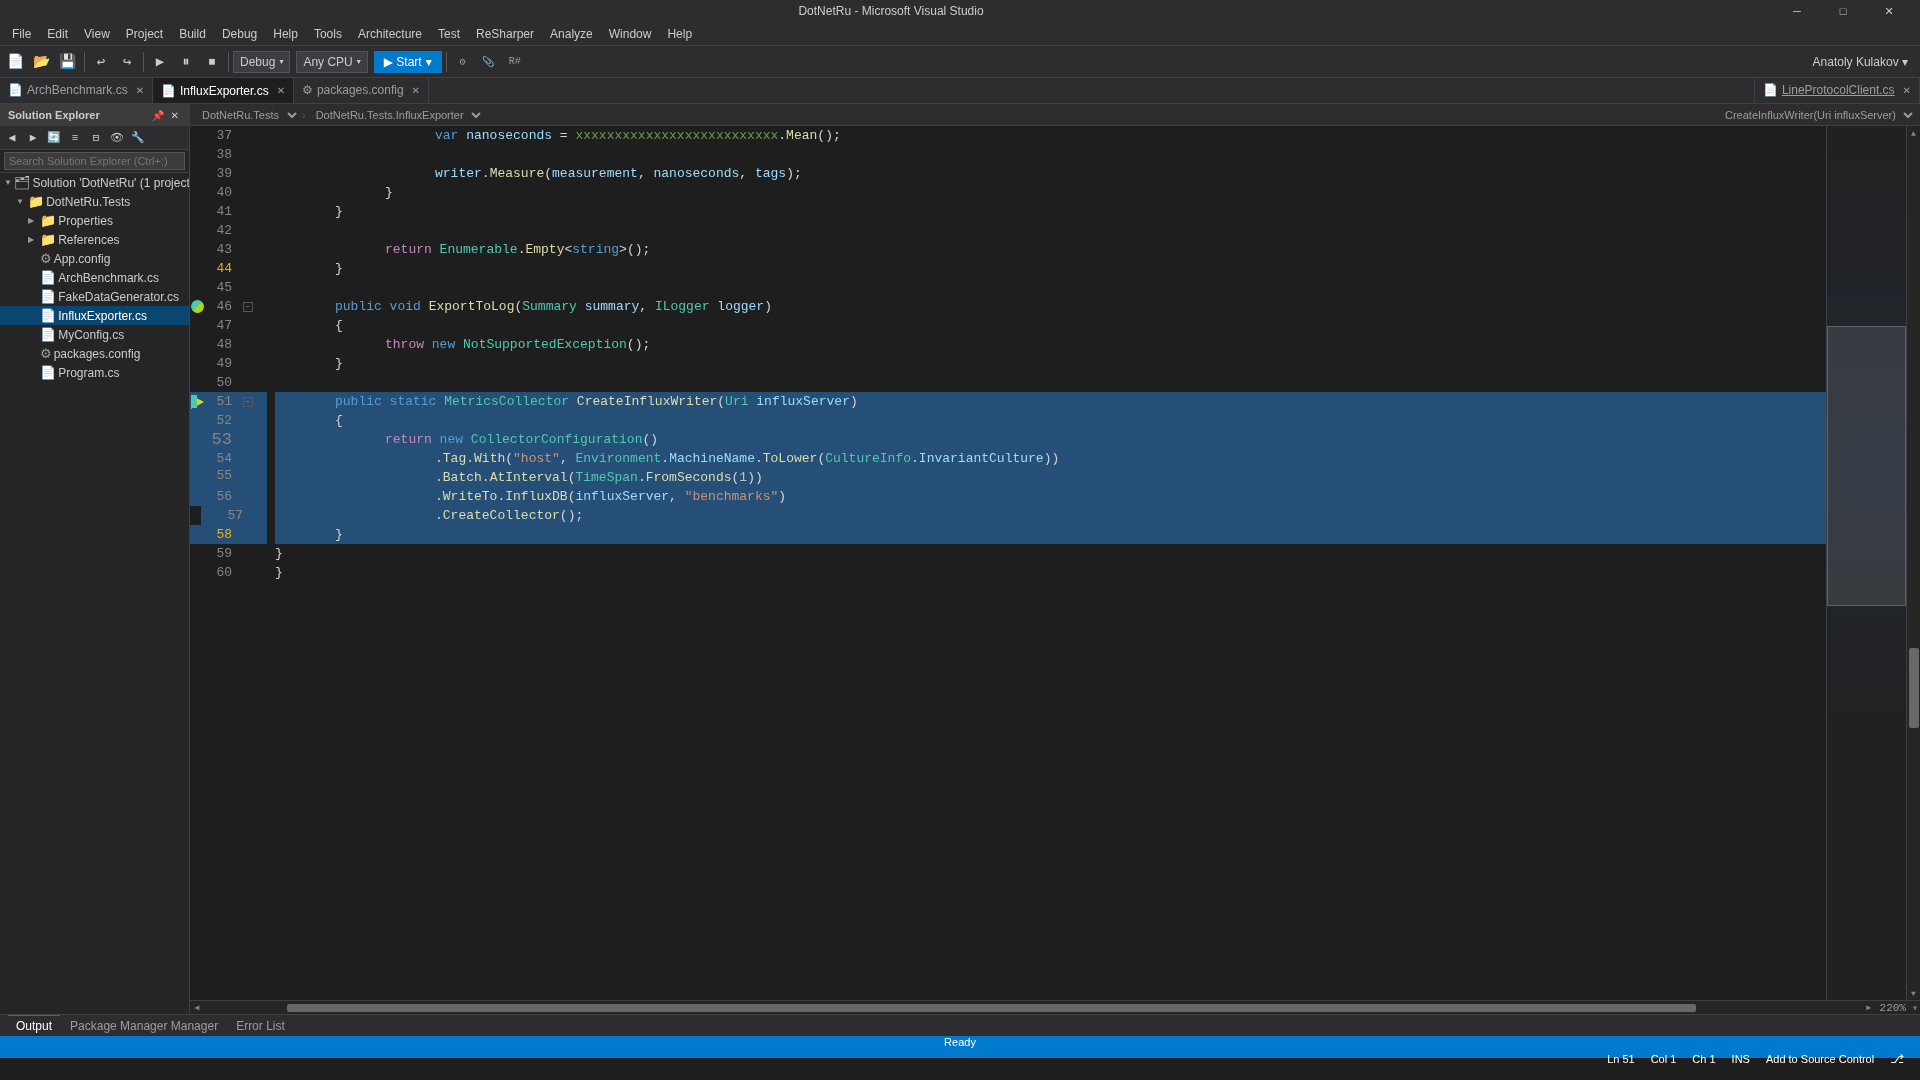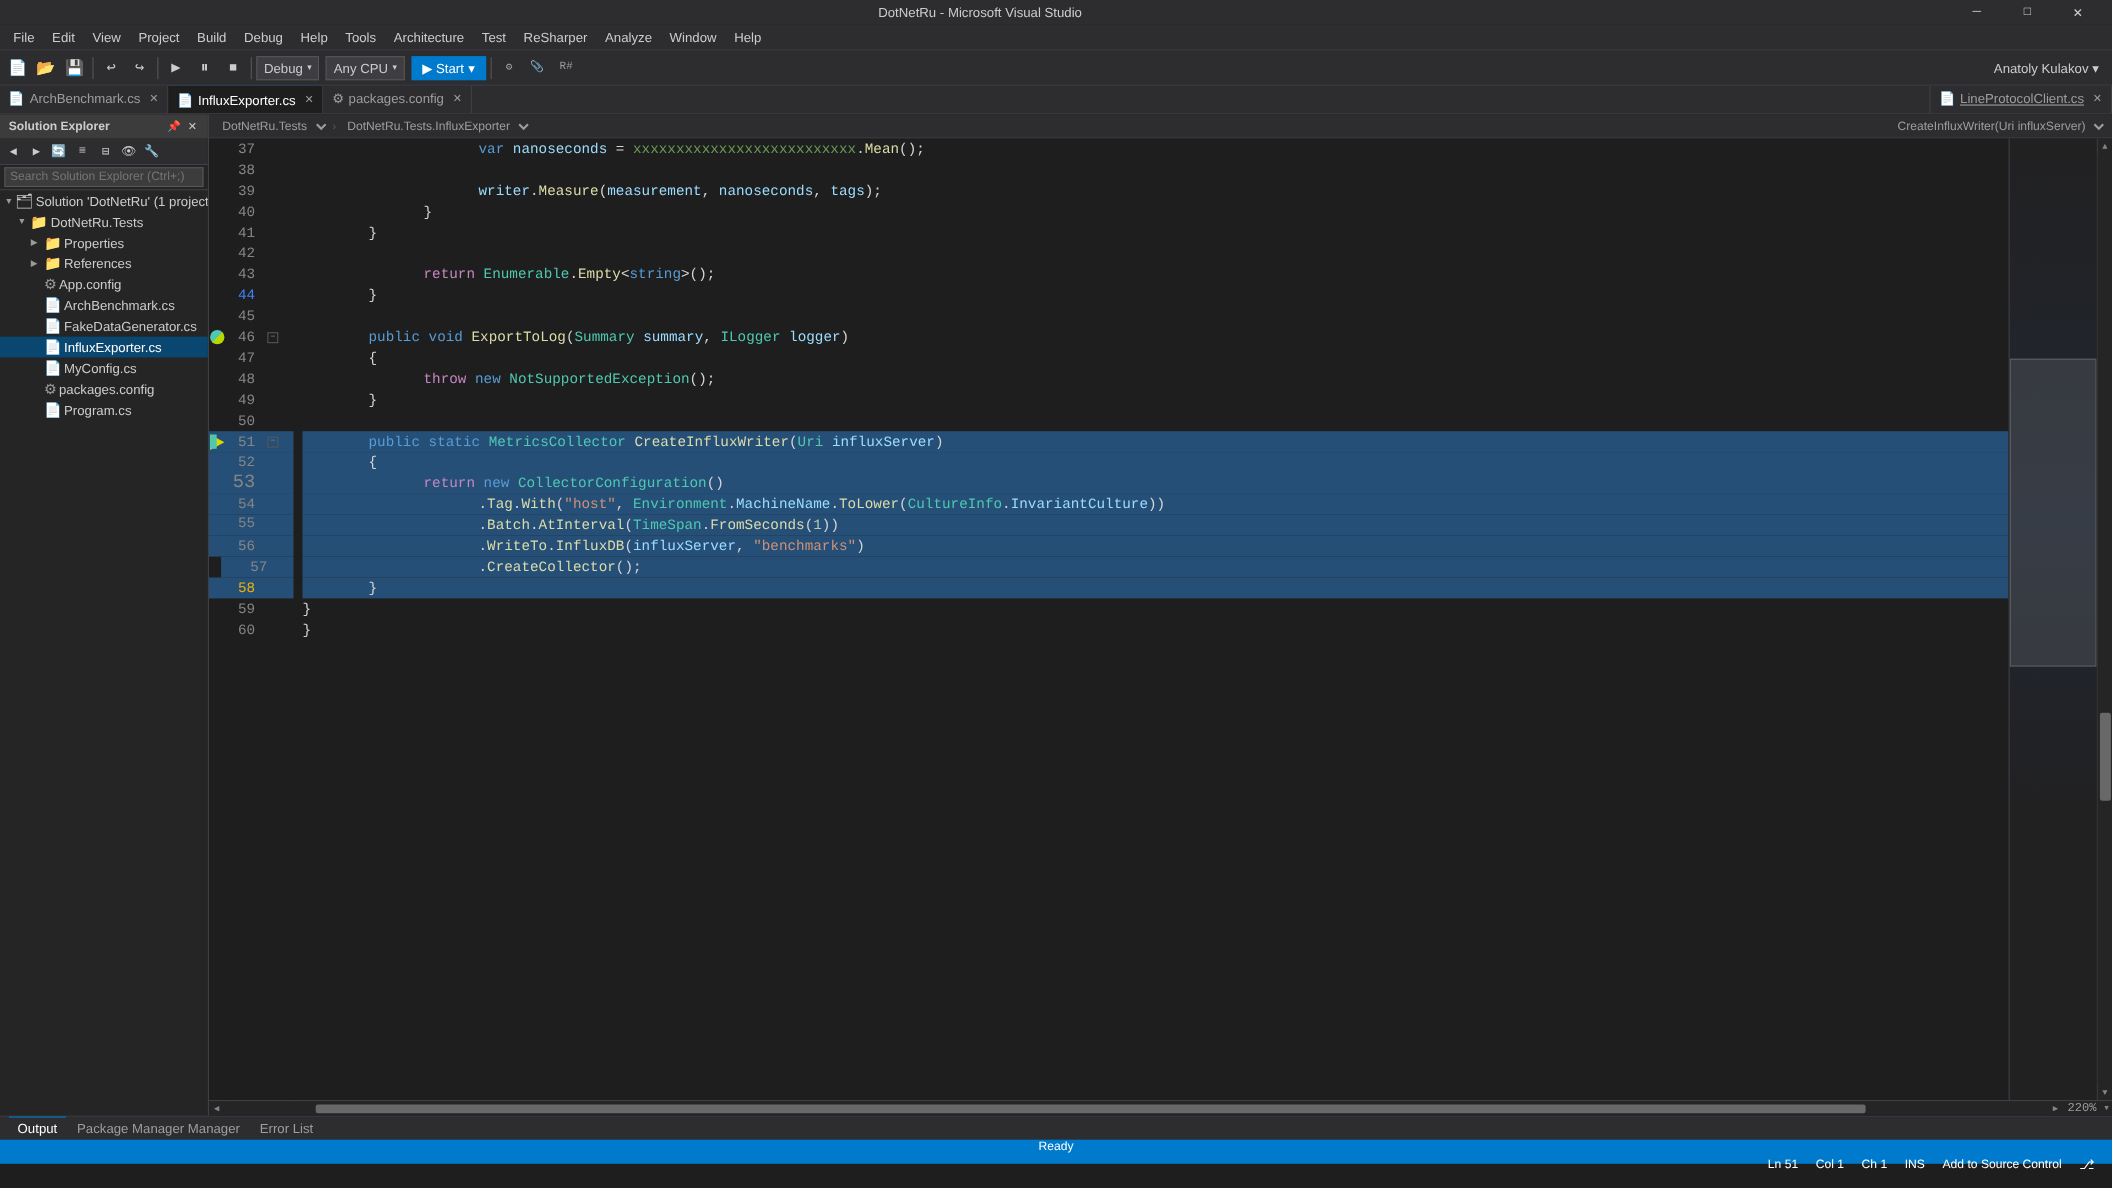--- a/index.html
+++ b/index.html
@@ -620,21 +620,21 @@
         </div>
 
         <div style="display:flex;align-items:center;height:19px;">
           <div style="width:14px;height:19px;"></div>
           <div style="width:36px;text-align:right;padding-right:8px;color:#858585;font-size:13px;">43</div>
           <div style="width:16px;height:19px;"></div>
         </div>
 
         <div style="display:flex;align-items:center;height:19px;">
           <div style="width:14px;height:19px;"></div>
-          <div style="width:36px;text-align:right;padding-right:8px;color:#3b82f6;font-size:13px;">44</div>
+          <div style="width:36px;text-align:right;padding-right:8px;color:#eab308;font-size:13px;">44</div>
           <div style="width:16px;height:19px;"></div>
         </div>
 
         <div style="display:flex;align-items:center;height:19px;">
           <div style="width:14px;height:19px;"></div>
           <div style="width:36px;text-align:right;padding-right:8px;color:#858585;font-size:13px;">45</div>
           <div style="width:16px;height:19px;"></div>
         </div>
 
         <div style="display:flex;align-items:center;height:19px;">

